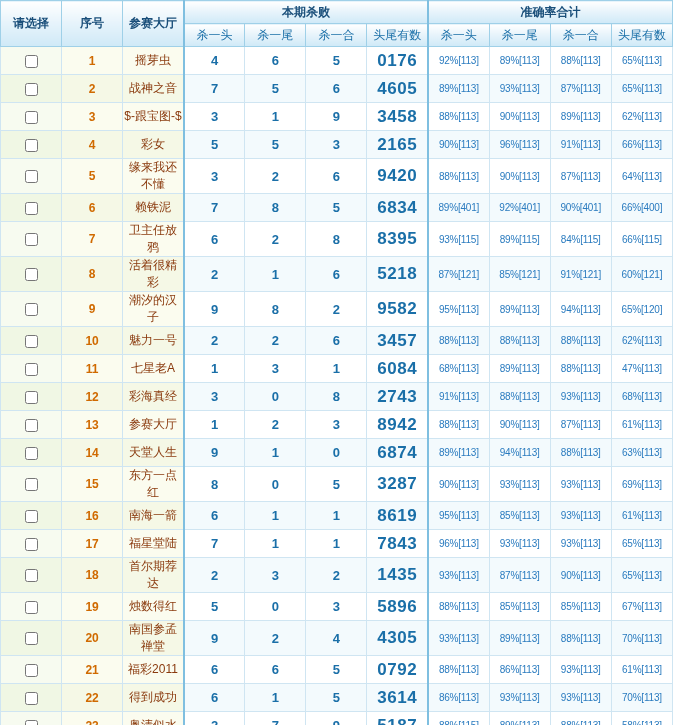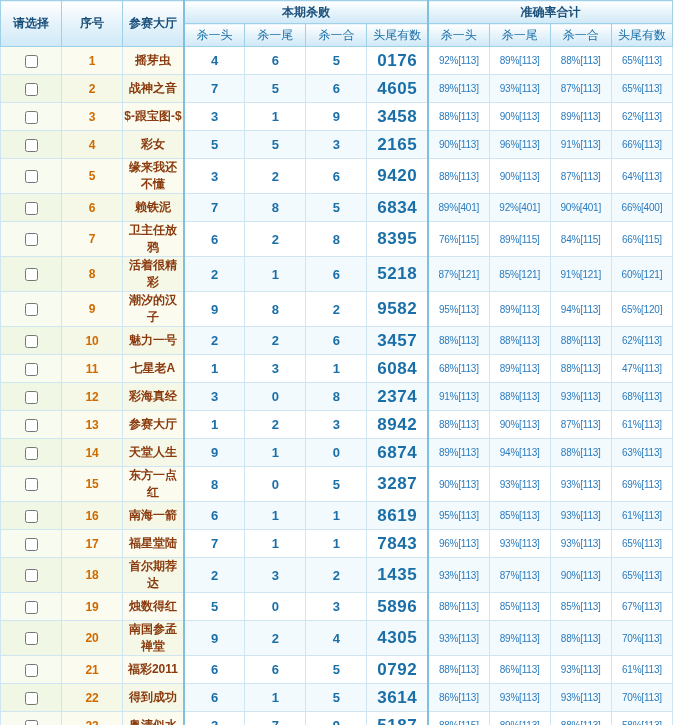--- a/index.html
+++ b/index.html
@@ -73,21 +73,21 @@
     color: #d06a00;
     font-weight: bold;
     background: #fbfcef !important;
   }
   tbody tr.alt td.col-no {
     background: #f5f8e6 !important;
   }
   td.col-name {
     width: 136px;
     color: #8a3a0e;
-    font-weight: bold;
+    font-weight: normal;
     background: #fbfcef !important;
   }
   tbody tr.alt td.col-name {
     background: #f5f8e6 !important;
   }
   td.kill {
     width: 62px;
     color: #1a6fa8;
     font-weight: bold;
     font-size: 13px;
@@ -220,21 +220,21 @@
           <td class="rate">66%[400]</td>
         </tr>
         <tr>
           <td class="col-chk"><input type="checkbox" class="chk" style=""></td>
           <td class="col-no">7</td>
           <td class="col-name">卫主任放鸦</td>
           <td class="kill sep-left">6</td>
           <td class="kill">2</td>
           <td class="kill">8</td>
           <td class="killtail">8395</td>
-          <td class="rate sep-left">76%[115]</td>
+          <td class="rate sep-left">93%[115]</td>
           <td class="rate">89%[115]</td>
           <td class="rate">84%[115]</td>
           <td class="rate">66%[115]</td>
         </tr>
         <tr class="alt">
           <td class="col-chk"><input type="checkbox" class="chk" style=""></td>
           <td class="col-no">8</td>
           <td class="col-name">活着很精彩</td>
           <td class="kill sep-left">2</td>
           <td class="kill">1</td>
@@ -284,21 +284,21 @@
           <td class="rate">88%[113]</td>
           <td class="rate">47%[113]</td>
         </tr>
         <tr class="alt">
           <td class="col-chk"><input type="checkbox" class="chk" style=""></td>
           <td class="col-no">12</td>
           <td class="col-name">彩海真经</td>
           <td class="kill sep-left">3</td>
           <td class="kill">0</td>
           <td class="kill">8</td>
-          <td class="killtail">2374</td>
+          <td class="killtail">2743</td>
           <td class="rate sep-left">91%[113]</td>
           <td class="rate">88%[113]</td>
           <td class="rate">93%[113]</td>
           <td class="rate">68%[113]</td>
         </tr>
         <tr>
           <td class="col-chk"><input type="checkbox" class="chk" style=""></td>
           <td class="col-no">13</td>
           <td class="col-name">参赛大厅</td>
           <td class="kill sep-left">1</td>

